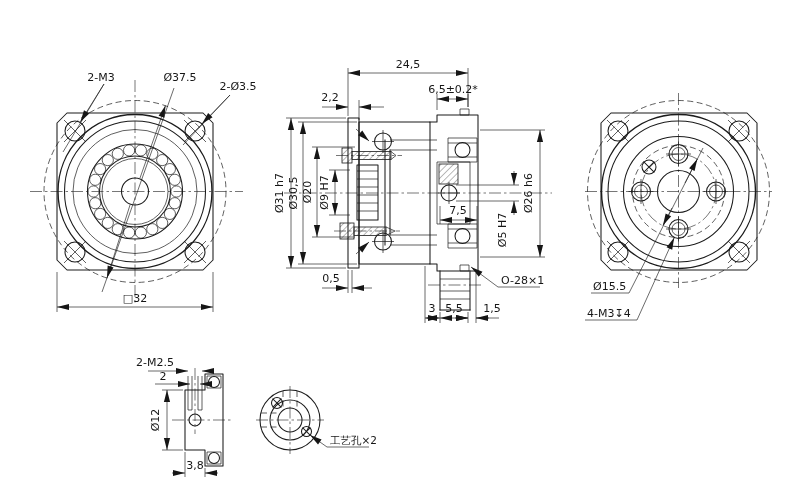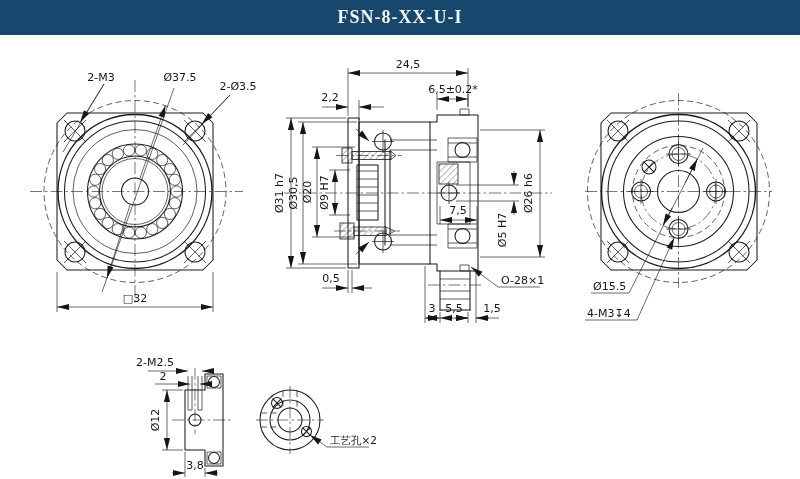--- a/index.html
+++ b/index.html
@@ -18,23 +18,20 @@
   .d{fill:none;stroke:#1b1b1b;stroke-width:0.65;}
   .cl{fill:none;stroke:#1b1b1b;stroke-width:0.6;stroke-dasharray:12 3 2.5 3;}
   .hid{fill:none;stroke:#1b1b1b;stroke-width:0.7;stroke-dasharray:6 3.5;}
   .hf{fill:url(#hp);stroke:#1b1b1b;stroke-width:0.8;}
 </style>
 </head>
 <body>
 
 <div class="page">
 
-  <div class="titlebar">
-    <span>FSN-8-XX-U-I</span>
-  </div>
 
   <svg width="800" height="479" viewBox="0 0 800 479">
     <defs>
       <marker id="mE" markerWidth="13" markerHeight="8" refX="12.5" refY="4" orient="auto" markerUnits="userSpaceOnUse">
         <path d="M12.5,4 L0.5,0.9 L0.5,7.1 Z" fill="#161616"></path>
       </marker>
       <marker id="mS" markerWidth="13" markerHeight="8" refX="0.5" refY="4" orient="auto" markerUnits="userSpaceOnUse">
         <path d="M0.5,4 L12.5,0.9 L12.5,7.1 Z" fill="#161616"></path>
       </marker>
       <pattern id="hp" width="4.5" height="4.5" patternUnits="userSpaceOnUse" patternTransform="rotate(45)">

